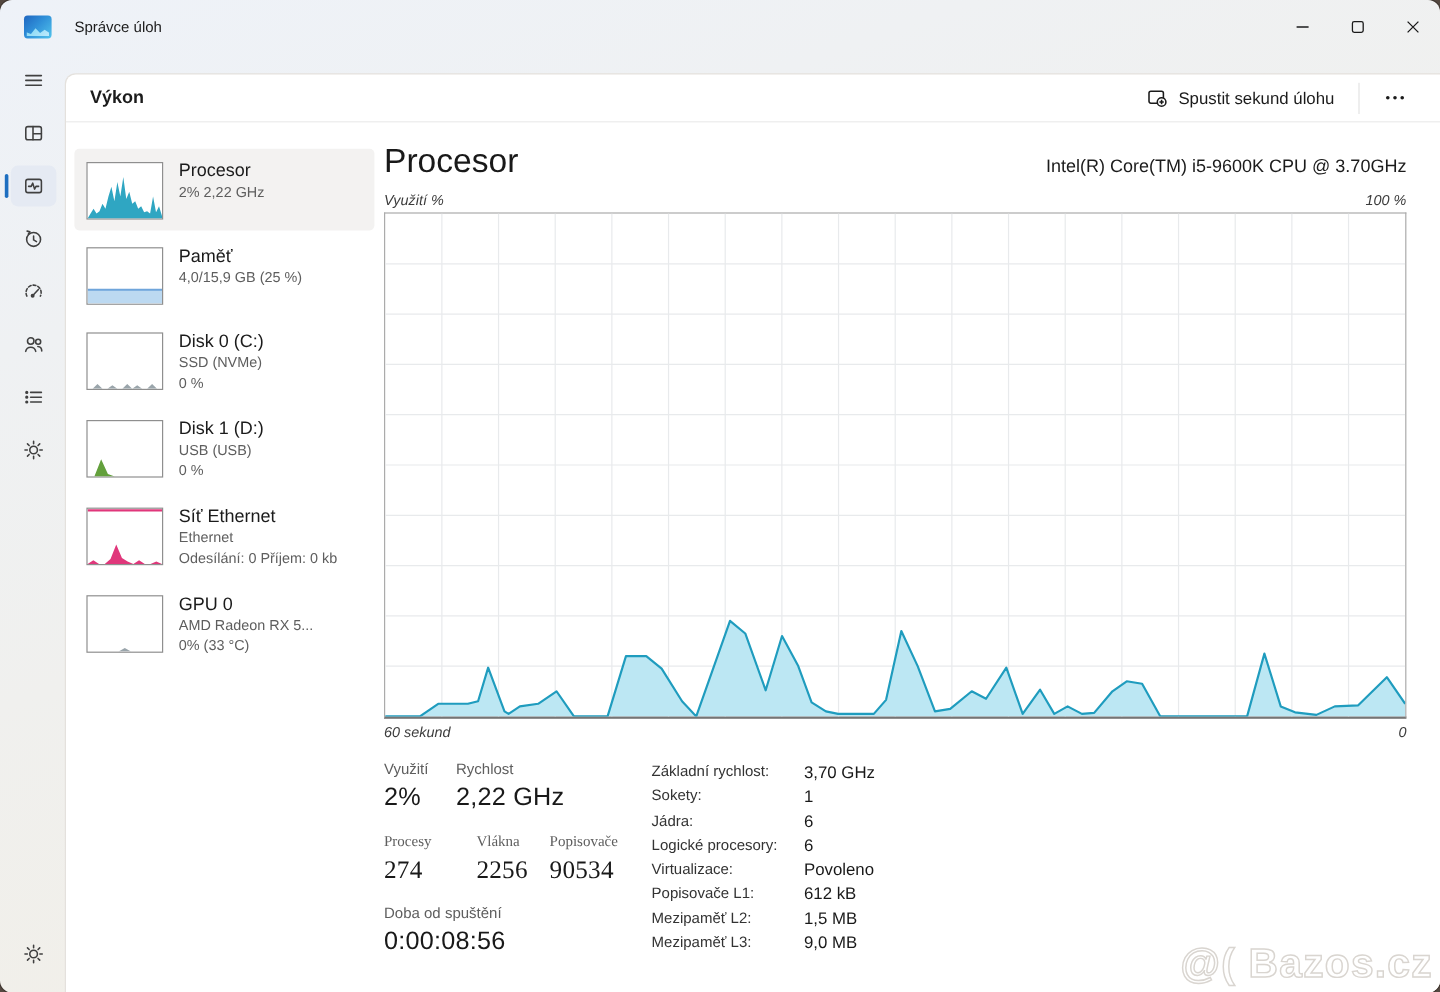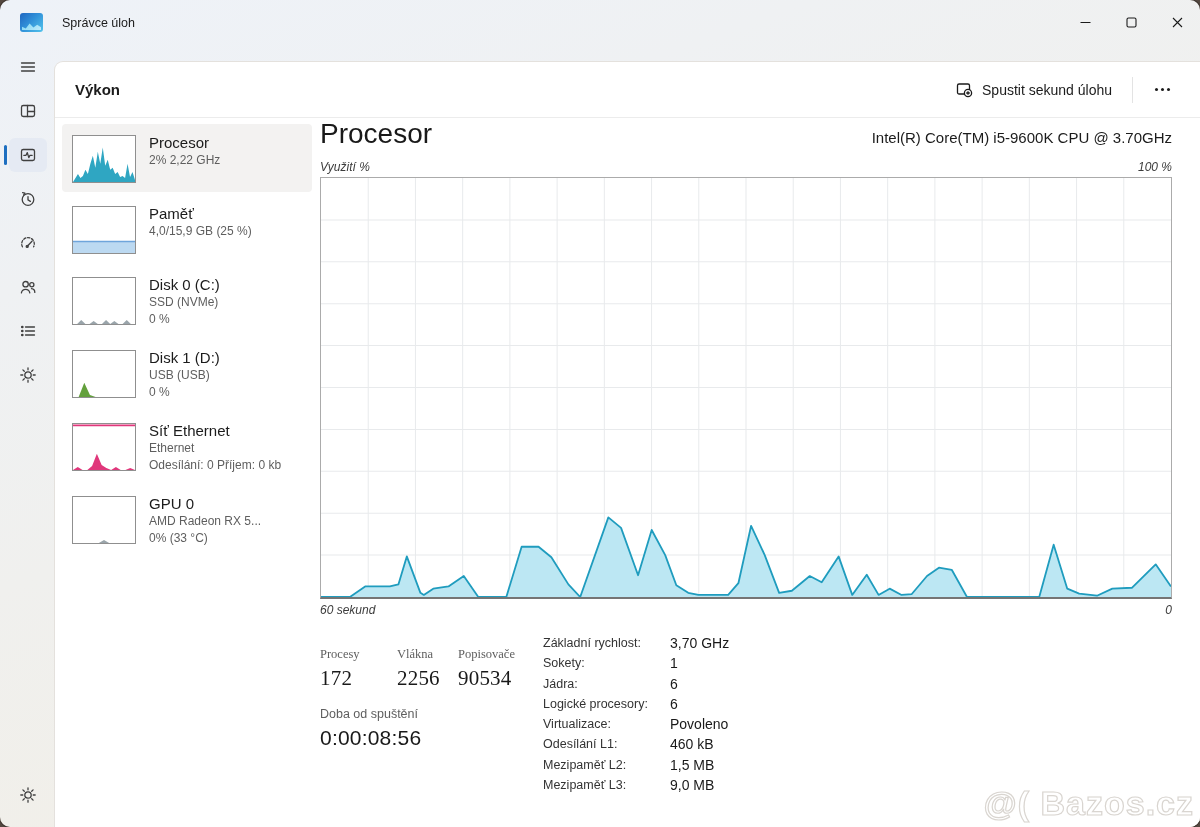--- a/index.html
+++ b/index.html
@@ -32,21 +32,21 @@
   
   .rail { position:absolute; left:0; top:45px; bottom:0; width:55px; }
   .rail-item { position:relative; width:55px; height:44px; display:flex; align-items:center; justify-content:center; }
   .rail-item .icon-box { width:38px; height:34px; border-radius:6px; display:flex; align-items:center; justify-content:center; }
   .rail-item.selected .icon-box { background:#e5eaf3; }
   .rail-item.selected .pill { position:absolute; left:4px; top:50%; transform:translateY(-50%); width:3px; height:20px; border-radius:2px; background:#1e6fc0; }
   .rail-bottom { position:absolute; bottom:10px; left:0; width:55px; height:44px; display:flex; align-items:center; justify-content:center; }
   .rail svg { stroke:#404040; fill:none; stroke-width:1.3; stroke-linecap:round; stroke-linejoin:round; }
   
   .card { position:absolute; left:55px; top:62px; right:0; bottom:0; background:#ffffff; border-top-left-radius:8px; box-shadow:0 0 0 1px #e4e1dd; }
-  .card-header { height:56px; display:flex; align-items:center; border-bottom:1px solid #ececec; padding:0 18px 0 20px;justify-content:center; }
+  .card-header { height:40px; display:flex; align-items:center; border-bottom:1px solid #ececec; padding:0 18px 0 20px;justify-content:center; }
   .page-title { font-size:15px; font-weight:700; color:#1b1b1b; }
   .header-actions { margin-left:auto; display:flex; align-items:center; }
   .run-task-btn { display:flex; align-items:center; gap:9px; font-size:14px; color:#1b1b1b; padding:6px 10px; border:none; background:transparent; border-radius:4px; font-family:inherit; }
   .run-task-btn svg { stroke:#1b1b1b; fill:none; stroke-width:1.3; }
   .v-divider { width:1px; height:26px; background:#e3e3e3; margin:0 10px; }
   .more-btn { border:none; background:transparent; display:flex; gap:3px; padding:10px 12px; align-items:center; }
   .more-btn i { width:3px; height:3px; border-radius:50%; background:#1b1b1b; }
   
   .device-list { position:absolute; left:7px; top:62px; width:250px; }
   .device-item { display:flex; gap:13px; padding:9px 8px 9px 10px; border-radius:4px; margin-bottom:3px; }
@@ -331,46 +331,52 @@
             <path d="M0.0,422.0 L28.9,422.0 L44.1,411.4 L68.8,411.4 L77.3,409.3 L85.7,381.1 L99.3,417.8 L102.7,419.9 L112.1,413.6 L127.3,411.4 L142.6,400.9 L157.1,422.0 L185.1,422.0 L200.4,371.4 L217.3,371.4 L230.1,381.9 L247.1,409.3 L258.9,422.0 L287.0,341.8 L299.7,352.4 L316.7,400.1 L330.3,354.5 L343.8,379.8 L354.9,410.2 L366.8,417.8 L377.0,419.9 L406.7,419.9 L416.9,408.1 L429.6,350.3 L443.2,379.8 L457.6,417.8 L470.3,415.7 L488.2,400.9 L500.1,407.2 L517.0,381.1 L530.6,419.9 L545.1,399.6 L556.9,419.9 L568.0,413.6 L579.9,419.9 L590.1,419.0 L605.3,400.9 L617.2,392.5 L630.0,394.6 L645.2,422.0 L717.4,422.0 L731.8,369.3 L745.4,413.6 L757.3,418.6 L775.1,420.7 L790.4,413.6 L809.9,412.7 L833.7,389.1 L849.0,411.4" fill="none" stroke="#1f9cbe" stroke-width="1.8" stroke-linejoin="round"></path>
           </svg>
       </div>
       <div class="axis-row bottom">
         <span>60 sekund</span>
         <span class="right">0</span>
       </div>
 
       <div class="stats-area">
         <div class="stats-left">
+          <div class="stat-grid-1">
+            <span class="stat-label">Využití</span>
+            <span class="stat-label">Rychlost</span>
+            <span class="stat-value">2%</span>
+            <span class="stat-value">2,22 GHz</span>
+          </div>
           <div class="stat-grid-2">
             <span class="stat-label">Procesy</span>
             <span class="stat-label">Vlákna</span>
             <span class="stat-label">Popisovače</span>
-            <span class="stat-value">172</span>
+            <span class="stat-value">274</span>
             <span class="stat-value">2256</span>
             <span class="stat-value">90534</span>
           </div>
           <div class="uptime">
             <div class="stat-label">Doba od spuštění</div>
             <div class="stat-value">0:00:08:56</div>
           </div>
         </div>
         <div class="details-grid">
           <span class="detail-label">Základní rychlost:</span>
             <span class="detail-value">3,70 GHz</span>
           <span class="detail-label">Sokety:</span>
             <span class="detail-value">1</span>
           <span class="detail-label">Jádra:</span>
             <span class="detail-value">6</span>
           <span class="detail-label">Logické procesory:</span>
             <span class="detail-value">6</span>
           <span class="detail-label">Virtualizace:</span>
             <span class="detail-value">Povoleno</span>
-          <span class="detail-label">Odesílání L1:</span>
-            <span class="detail-value">460 kB</span>
+          <span class="detail-label">Popisovače L1:</span>
+            <span class="detail-value">612 kB</span>
           <span class="detail-label">Mezipaměť L2:</span>
             <span class="detail-value">1,5 MB</span>
           <span class="detail-label">Mezipaměť L3:</span>
             <span class="detail-value">9,0 MB</span>
         </div>
       </div>
     </div>
 
     <div class="watermark">@( Bazos.cz</div>
   </div>

